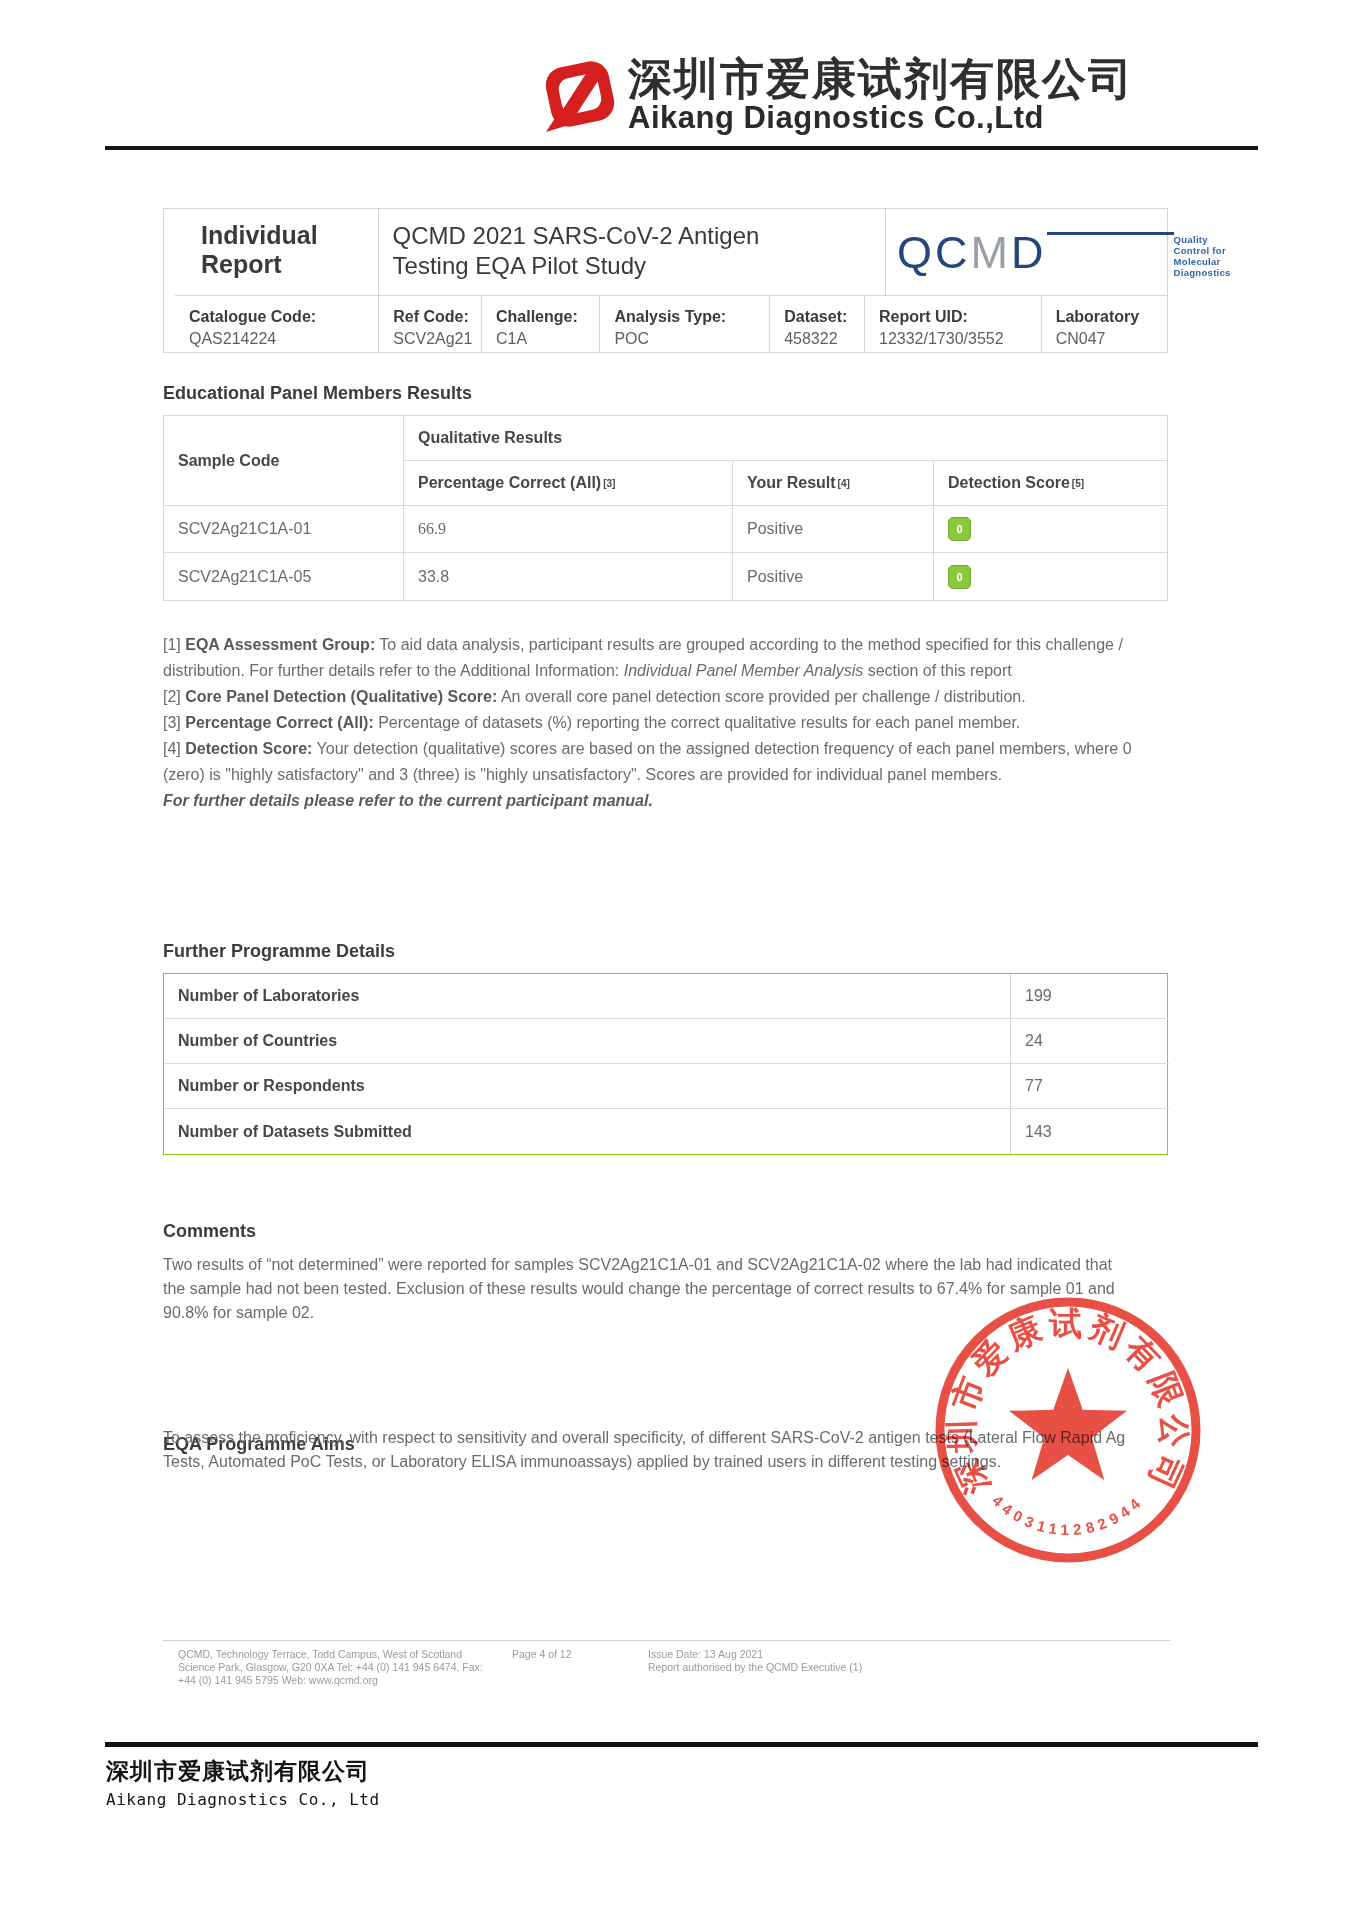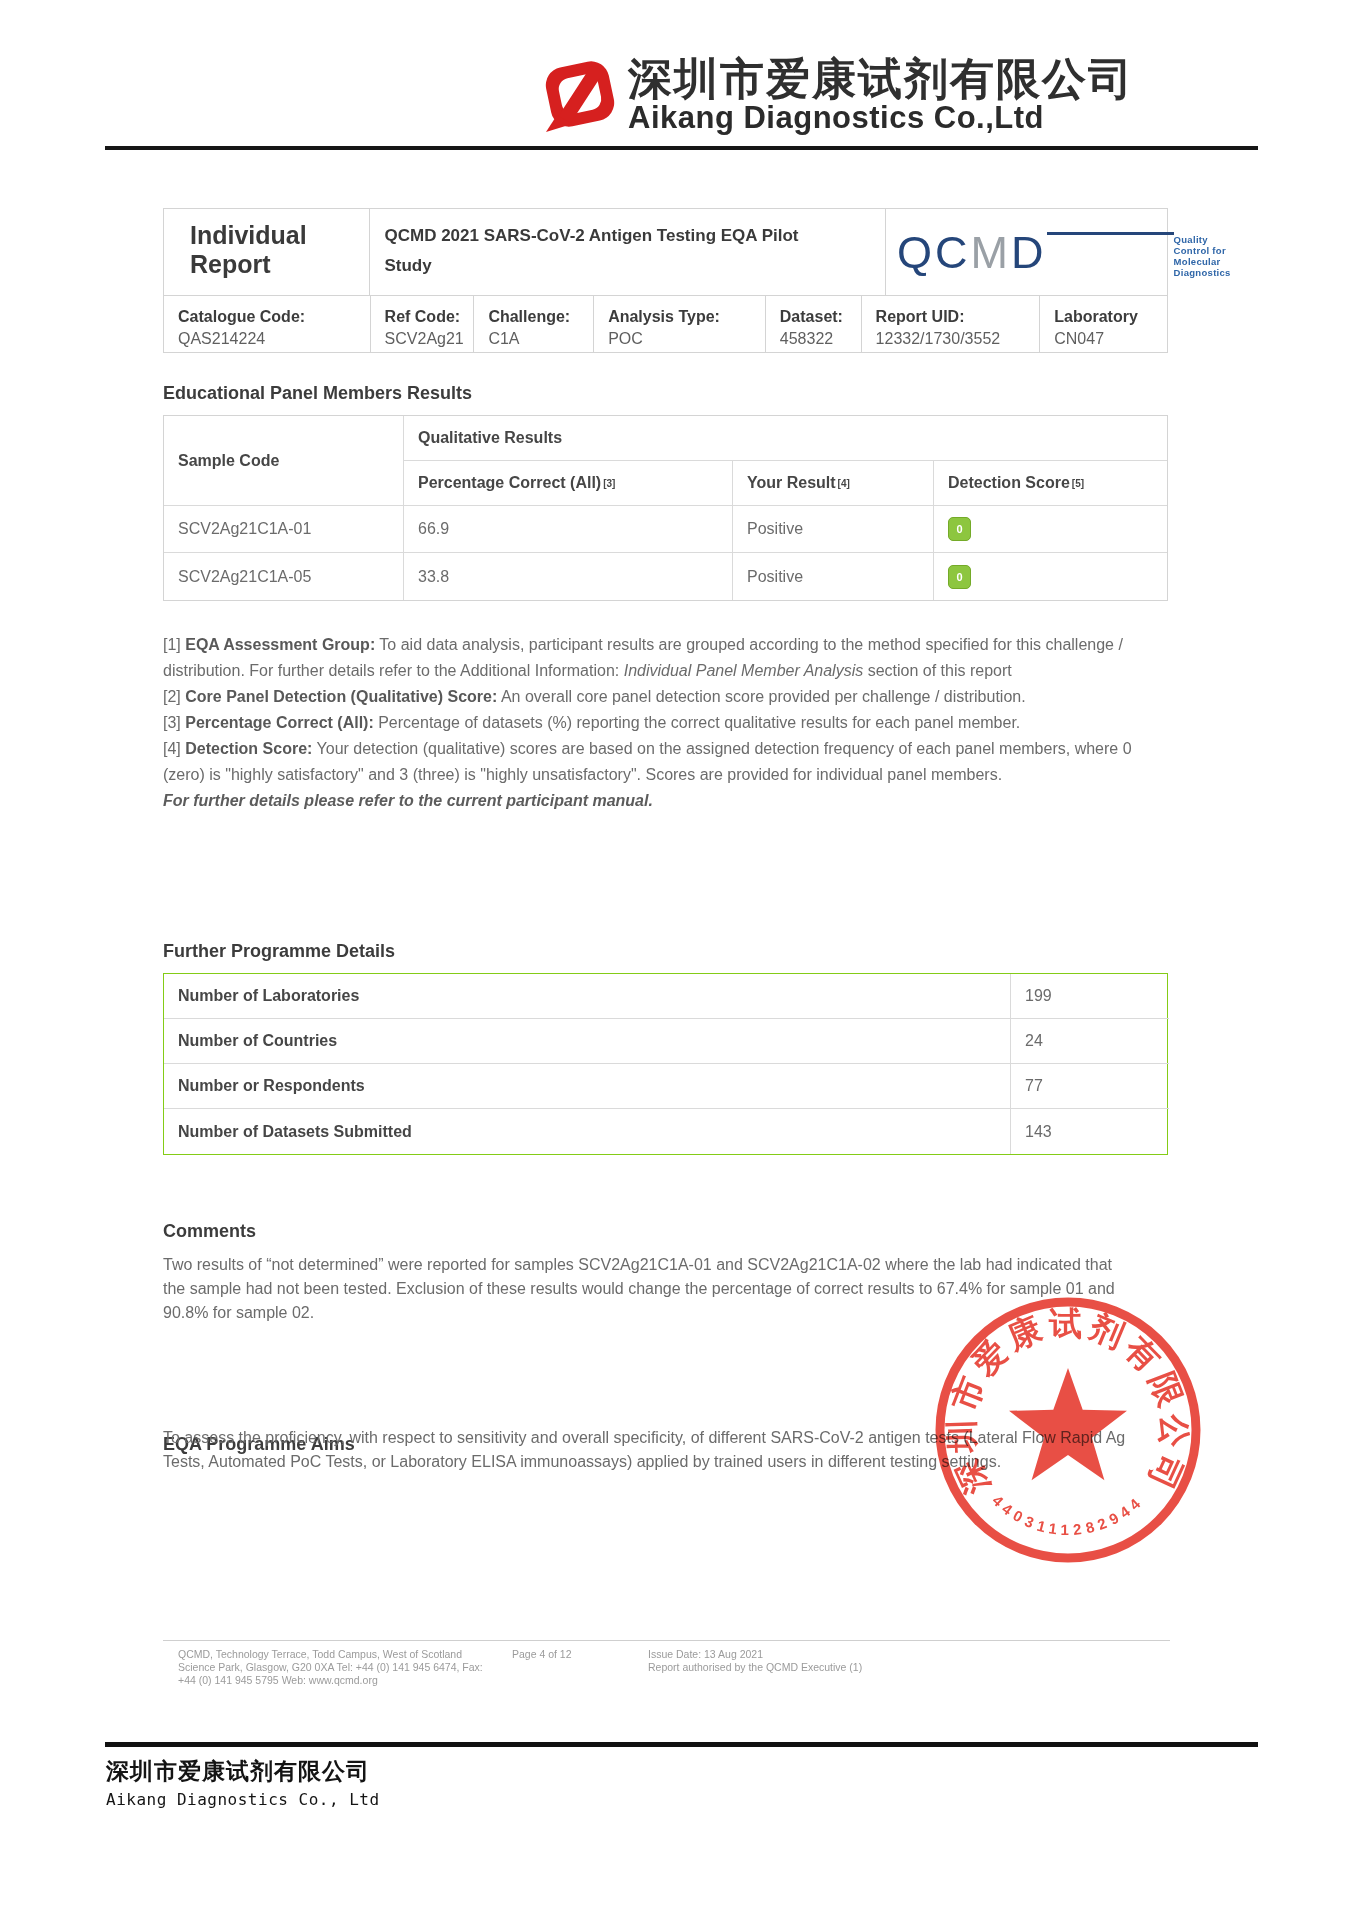--- a/index.html
+++ b/index.html
@@ -9,28 +9,28 @@
     font-family:"Liberation Sans", sans-serif; color:#6a6a6a;
   }
   .abs{position:absolute;}
 
   
   .co-zh{left:628px; top:50px; font-size:44px; font-weight:bold; color:#2f2f2f; letter-spacing:2px;}
   .co-en{left:628px; top:100px; font-size:31px; font-weight:bold; color:#2b2b2b; letter-spacing:0.5px;}
   .hdr-rule{left:105px; top:146px; width:1153px; height:4px; background:#161616;}
 
   
-  .rpt{left:163px; top:208px; width:1005px; border:1px solid #d4d4d4; box-sizing:border-box;}
+  .rpt{left:163px; top:208px; width:1005px; border:1px solid #d4d4d4; box-sizing:border-box;padding-left:11px;}
   .rpt-row1{display:flex; height:86px; border-bottom:1px solid #d4d4d4;}
   .rpt-row2{display:flex; height:56px;}
   .rpt-cell{box-sizing:border-box; border-right:1px solid #d4d4d4; padding:10px 0 0 14px;}
   .rpt-cell.last{border-right:none;}
   .rpt-type{width:207px; font-size:25px; font-weight:bold; color:#3a3a3a; line-height:29px; padding-top:12px; padding-left:26px;}
   .rpt-type span{display:block; max-width:130px;}
-  .rpt-title{width:517px; font-size:17px; font-weight:bold; color:#3a3a3a; line-height:30px; padding-top:12px;}
+  .rpt-title{width:517px; font-size:24px; font-weight:normal; color:#3a3a3a; line-height:30px; padding-top:12px;}
   .rpt-title span{display:block; max-width:430px;}
   .rpt-logo{width:281px; display:flex; align-items:center; padding:4px 0 0 6px;}
   .fld{font-size:16px;}
   .fld .lb{display:block; font-weight:bold; color:#3c3c3c; line-height:22px;}
   .fld .vl{display:block; color:#5f5f5f; line-height:22px;}
   .w1{width:207px}.w2{width:104px}.w3{width:120px}.w4{width:172px}.w5{width:96px}.w6{width:179px}.w7{width:127px}
 
   .qcmd-right{display:flex; flex-direction:row; margin-left:5px;}
   .qcmd-word{font-size:45px; line-height:44px; letter-spacing:3px; font-weight:400;}
   .qcmd-word .n{color:#25467a;} .qcmd-word .m{color:#9aa0a6;}
@@ -179,21 +179,21 @@
     <div class="br bb hdr" style="grid-row:2; grid-column:3;">
       <span>Your Result</span>
       <sup>[4]</sup>
     </div>
     <div class="bb hdr" style="grid-row:2; grid-column:4;">
       <span>Detection Score</span>
       <sup>[5]</sup>
     </div>
 
     <div class="br bb cell-val" style="grid-row:3; grid-column:1;">SCV2Ag21C1A-01</div>
-    <div class="br bb cell-val" style="grid-row:3; grid-column:2;">66.9</div>
+    <div class="br bb cell-val" style="grid-row:3; grid-column:2;font-family:Liberation Serif, serif;">66.9</div>
     <div class="br bb cell-val" style="grid-row:3; grid-column:3;">Positive</div>
     <div class="bb" style="grid-row:3; grid-column:4;">
       <span class="score-badge">0</span>
     </div>
 
     <div class="br cell-val" style="grid-row:4; grid-column:1;">SCV2Ag21C1A-05</div>
     <div class="br cell-val" style="grid-row:4; grid-column:2;text-align:right;">33.8</div>
     <div class="br cell-val" style="grid-row:4; grid-column:3;">Positive</div>
     <div style="grid-row:4; grid-column:4;">
       <span class="score-badge">0</span>

